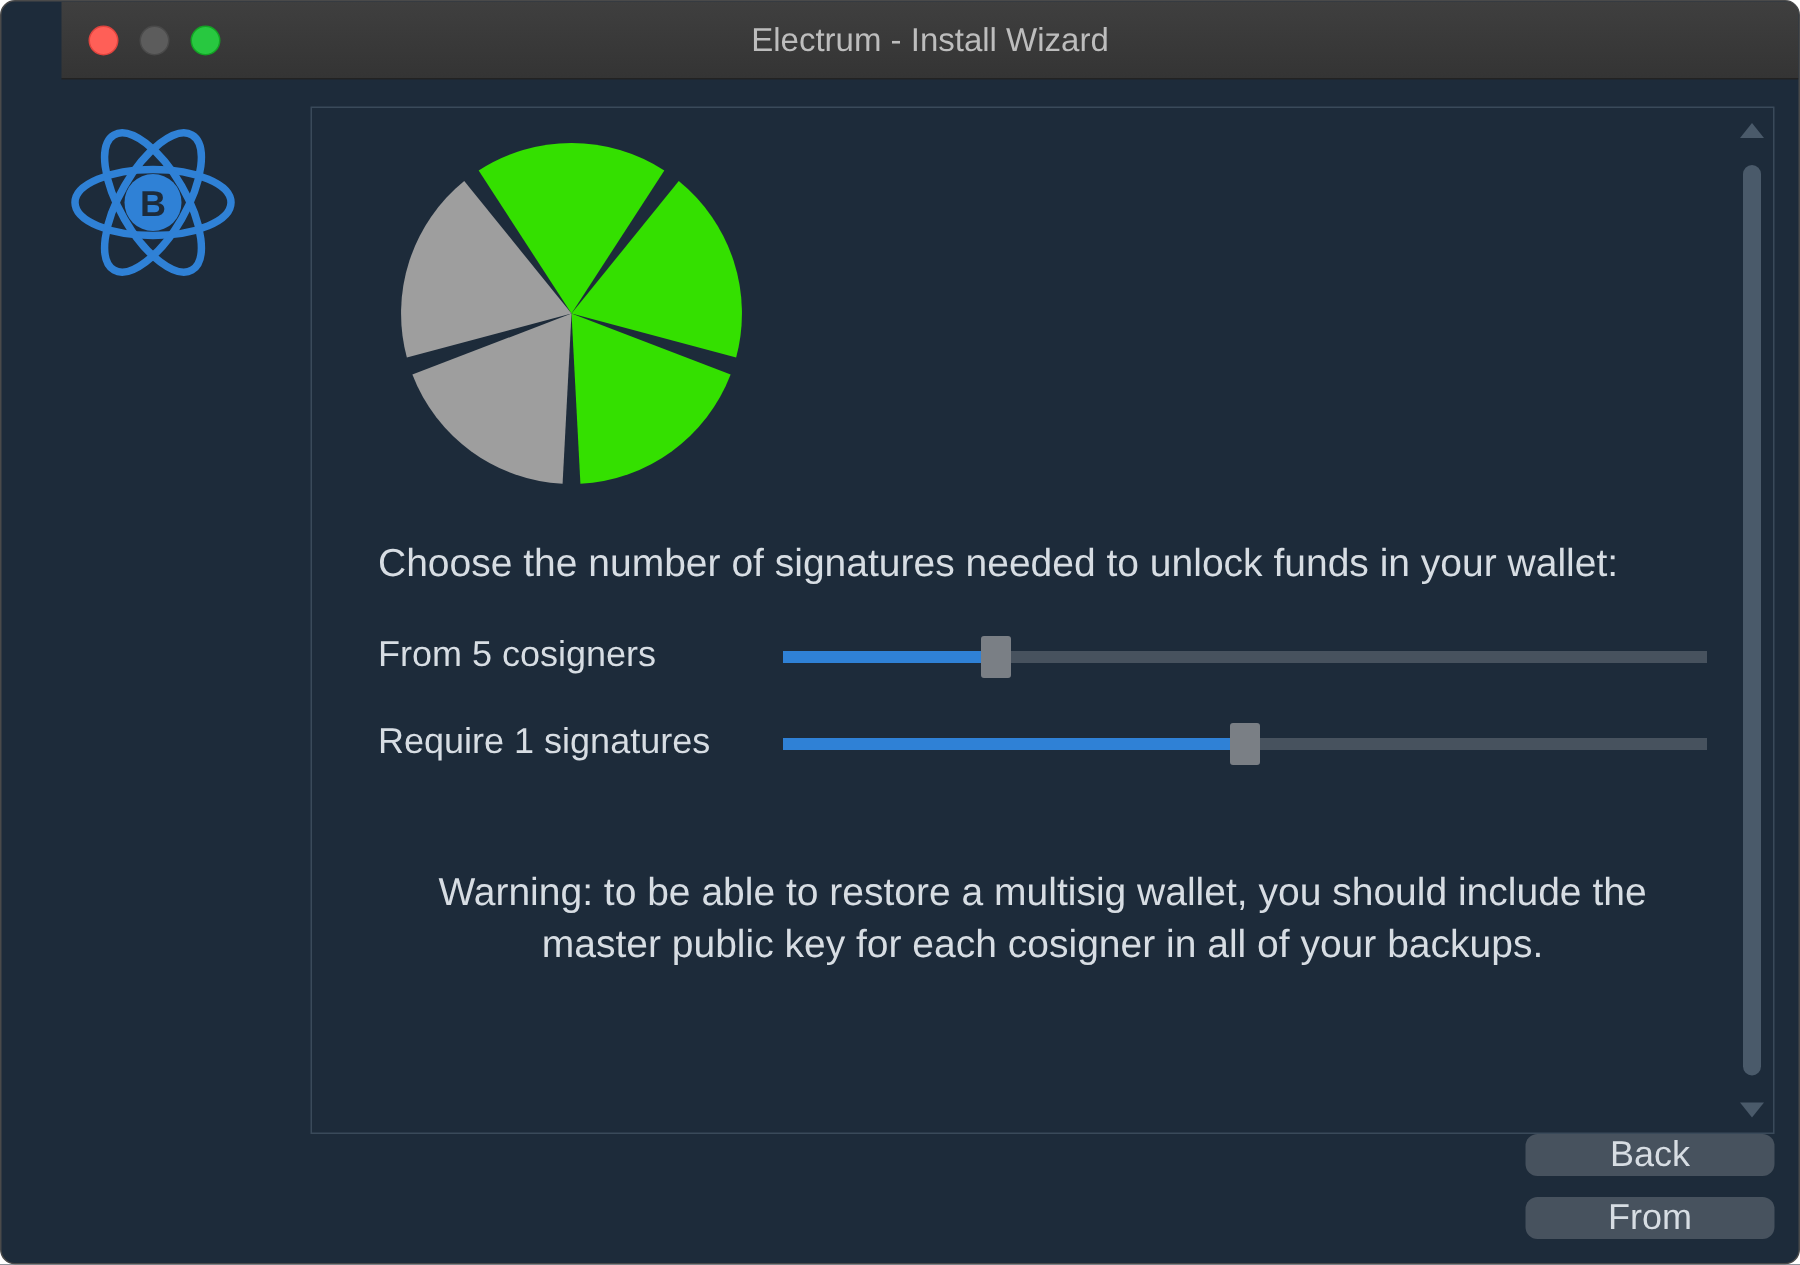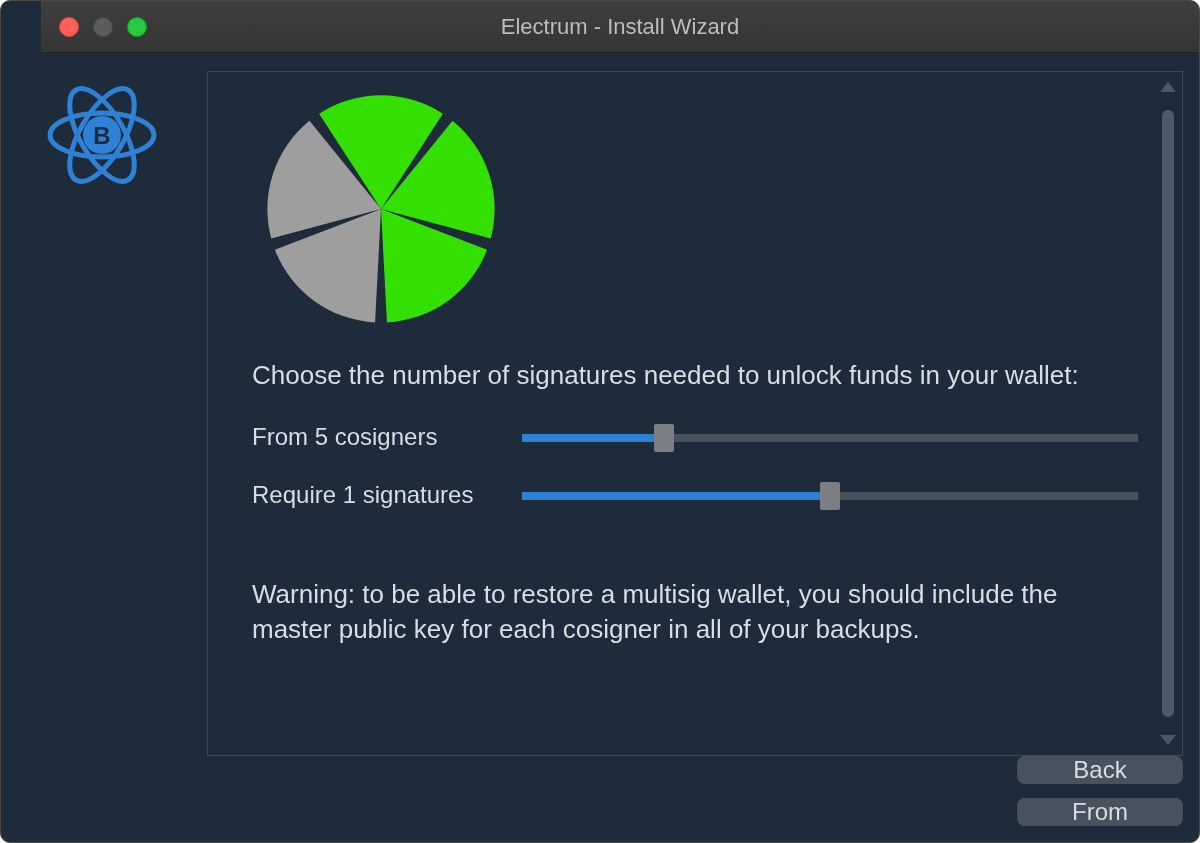--- a/index.html
+++ b/index.html
@@ -85,21 +85,21 @@
   .slider-fill {
     position: absolute; top: 10px; left: 0; height: 8px;
     background: #2f81d6;
   }
   .slider-handle {
     position: absolute; top: 0; width: 20px; height: 28px;
     background: #7a7f85; border-radius: 2px;
     transform: translateX(-50%);
   }
   .warning {
-    font-size: 26px; line-height: 1.35; margin-top: 68px;
+    font-size: 26px; line-height: 1.35; margin-top: 68px; text-align: center;
   }
   .footer {
     height: 70px; display: flex; justify-content: flex-end; align-items: flex-end; gap: 14px;
     padding-top: 18px;
     flex-direction: column;
   }
   .btn {
     width: 166px; height: 48px;
     background: #47525e;
     color: #d7dde3;

